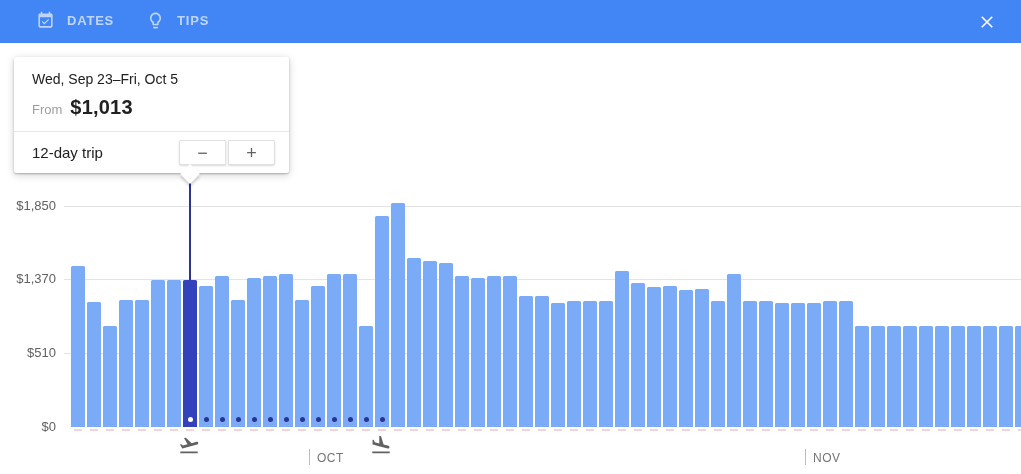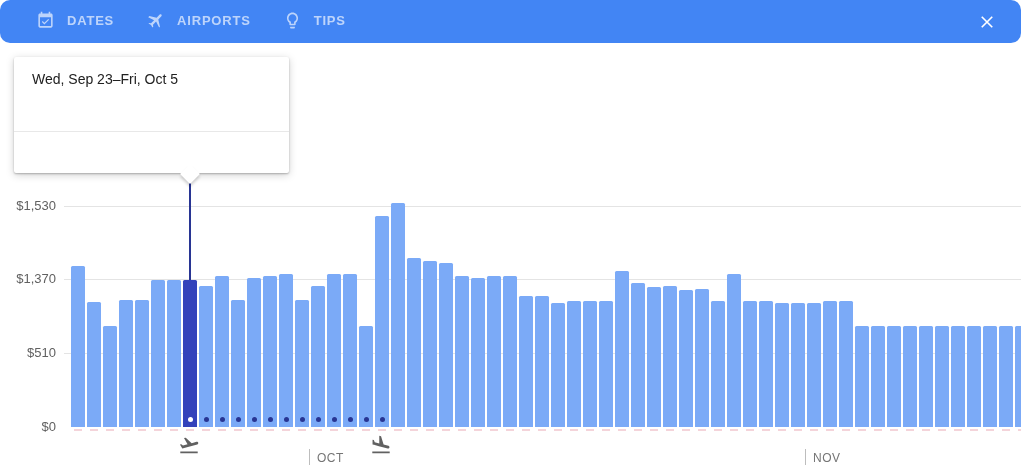--- a/index.html
+++ b/index.html
@@ -5,21 +5,21 @@
   * { margin:0; padding:0; box-sizing:border-box; }
   html,body { background:#fff; }
   .stage {
     position:relative; width:1021px; height:474px; overflow:hidden;
     font-family:"Liberation Sans", sans-serif; background:#fff;
   }
 
   
   .header {
     position:absolute; top:0; left:0; right:0; height:43px;
-    background:#4285f4; display:flex; align-items:stretch;border-radius:10px;
+    background:#4285f4; display:flex; align-items:stretch;
   }
   .tabs { display:flex; margin-left:20px; }
   .tab {
     display:flex; align-items:center; gap:12px; padding:0 16px;
     color:rgba(255,255,255,0.65); font-size:13px; font-weight:bold;
     letter-spacing:0.8px; cursor:pointer; border-bottom:3px solid transparent;
   }
   .tab.active { color:#ffffff; border-bottom-color:#ffffff; }
   .tab svg { display:block; }
   .close-btn {
@@ -92,61 +92,64 @@
     <div class="tabs">
       <div class="tab">
         <span>
           <svg width="19" height="19" viewBox="0 0 24 24" fill="currentColor">
               <path d="M16.53 11.06L15.47 10l-4.88 4.88-2.12-2.12-1.06 1.06L10.59 17l5.94-5.94zM19 3h-1V1h-2v2H8V1H6v2H5c-1.11 0-1.99.9-1.99 2L3 19c0 1.1.89 2 2 2h14c1.1 0 2-.9 2-2V5c0-1.1-.9-2-2-2zm0 16H5V8h14v11z"></path>
             </svg>
         </span>
         <span>DATES</span>
       </div>
       <div class="tab">
-        <span style="transform:rotate(45deg)">
-          <svg width="19" height="19" viewBox="0 0 24 24" fill="currentColor">
-              <path d="M21.5 15.5v-2l-8-5V3c0-.83-.67-1.5-1.5-1.5S10.5 2.17 10.5 3v5.5l-8 5v2l8-2.5v5.5l-2 1.5V21l3.5-1 3.5 1v-1.5l-2-1.5v-5.5l8 2.5z"></path>
-            </svg>
-        </span>
-        <span>AIRPORTS</span>
-      </div>
-      <div class="tab">
         <span>
           <svg width="19" height="19" viewBox="0 0 24 24" fill="currentColor">
               <path d="M9 21c0 .55.45 1 1 1h4c.55 0 1-.45 1-1v-1H9v1zm3-19C8.14 2 5 5.14 5 9c0 2.38 1.19 4.47 3 5.74V17c0 .55.45 1 1 1h6c.55 0 1-.45 1-1v-2.26c1.81-1.27 3-3.36 3-5.74 0-3.86-3.14-7-7-7zm2.85 11.1l-.85.6V16h-4v-2.3l-.85-.6C7.8 12.16 7 10.63 7 9c0-2.76 2.24-5 5-5s5 2.24 5 5c0 1.63-.8 3.16-2.15 4.1z"></path>
             </svg>
         </span>
         <span>TIPS</span>
       </div>
     </div>
     <div class="close-btn">
       <svg width="18" height="18" viewBox="0 0 24 24" fill="none" stroke="#ffffff" stroke-width="2.2">
           <path d="M5 5l14 14M19 5L5 19"></path>
         </svg>
     </div>
   </div>
 
   <div class="card-pointer"></div>
   <div class="card">
     <div class="card-top">
       <div class="card-date">Wed, Sep 23–Fri, Oct 5</div>
+      <div class="card-price-row">
+        <span class="from-label">From</span>
+        <span class="price">$1,013</span>
+      </div>
     </div>
     <div class="card-divider"></div>
+    <div class="card-bottom">
+      <span class="trip-length">12-day trip</span>
+      <div class="stepper">
+        <button class="step-btn minus">−</button>
+        <button class="step-btn plus">+</button>
+      </div>
+    </div>
   </div>
 
   <div class="needle"></div>
 
   <div id="grid-layer">
       <div class="y-label" style="top: 419px;">$0</div>
       <div class="gridline" style="top: 353.223px; background: rgb(228, 228, 228);"></div>
       <div class="y-label" style="top: 345px;">$510</div>
       <div class="gridline" style="top: 279.447px; background: rgb(228, 228, 228);"></div>
       <div class="y-label" style="top: 271.447px;">$1,370</div>
       <div class="gridline" style="top: 205.67px; background: rgb(228, 228, 228);"></div>
-      <div class="y-label" style="top: 197.67px;">$1,530</div>
+      <div class="y-label" style="top: 197.67px;">$1,850</div>
     </div>
   <div class="bars-layer" id="bars-layer">
       <div class="bar" style="left: 0px; width: 14px; height: 161px; background: rgb(123, 170, 247);"></div>
       <div class="bar" style="left: 16px; width: 14px; height: 125px; background: rgb(123, 170, 247);"></div>
       <div class="bar" style="left: 32px; width: 14px; height: 101px; background: rgb(123, 170, 247);"></div>
       <div class="bar" style="left: 48px; width: 14px; height: 127px; background: rgb(123, 170, 247);"></div>
       <div class="bar" style="left: 64px; width: 14px; height: 127px; background: rgb(123, 170, 247);"></div>
       <div class="bar" style="left: 80px; width: 14px; height: 147px; background: rgb(123, 170, 247);"></div>
       <div class="bar" style="left: 96px; width: 14px; height: 147px; background: rgb(123, 170, 247);"></div>
       <div class="bar selected" style="left: 112px; width: 14px; height: 147px; background: rgb(51, 66, 187);">

